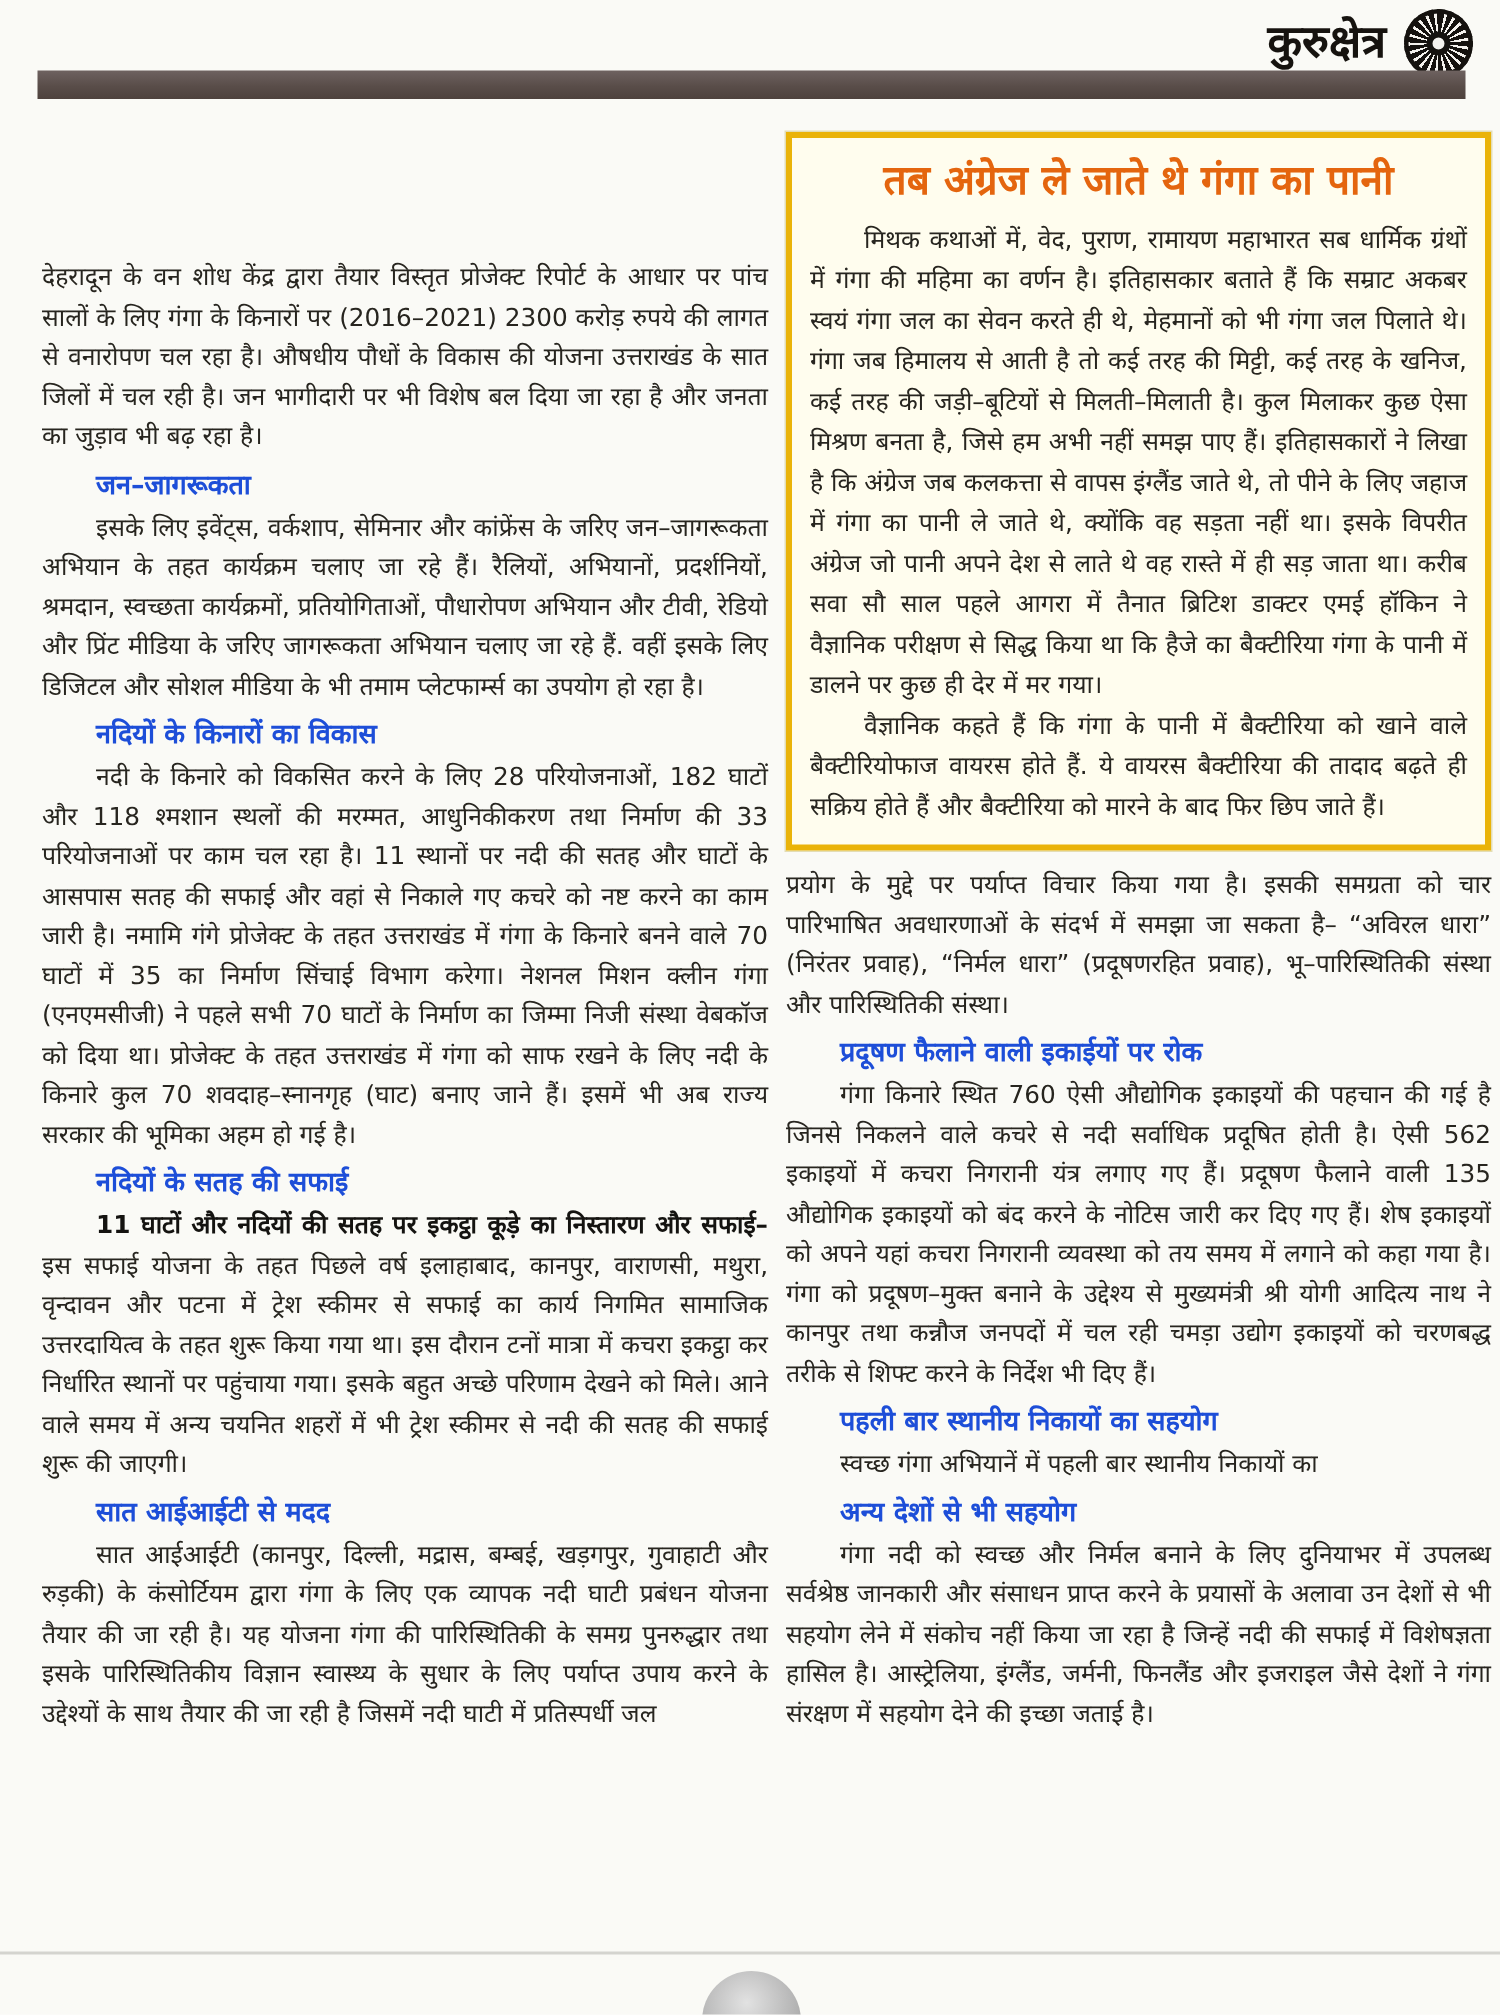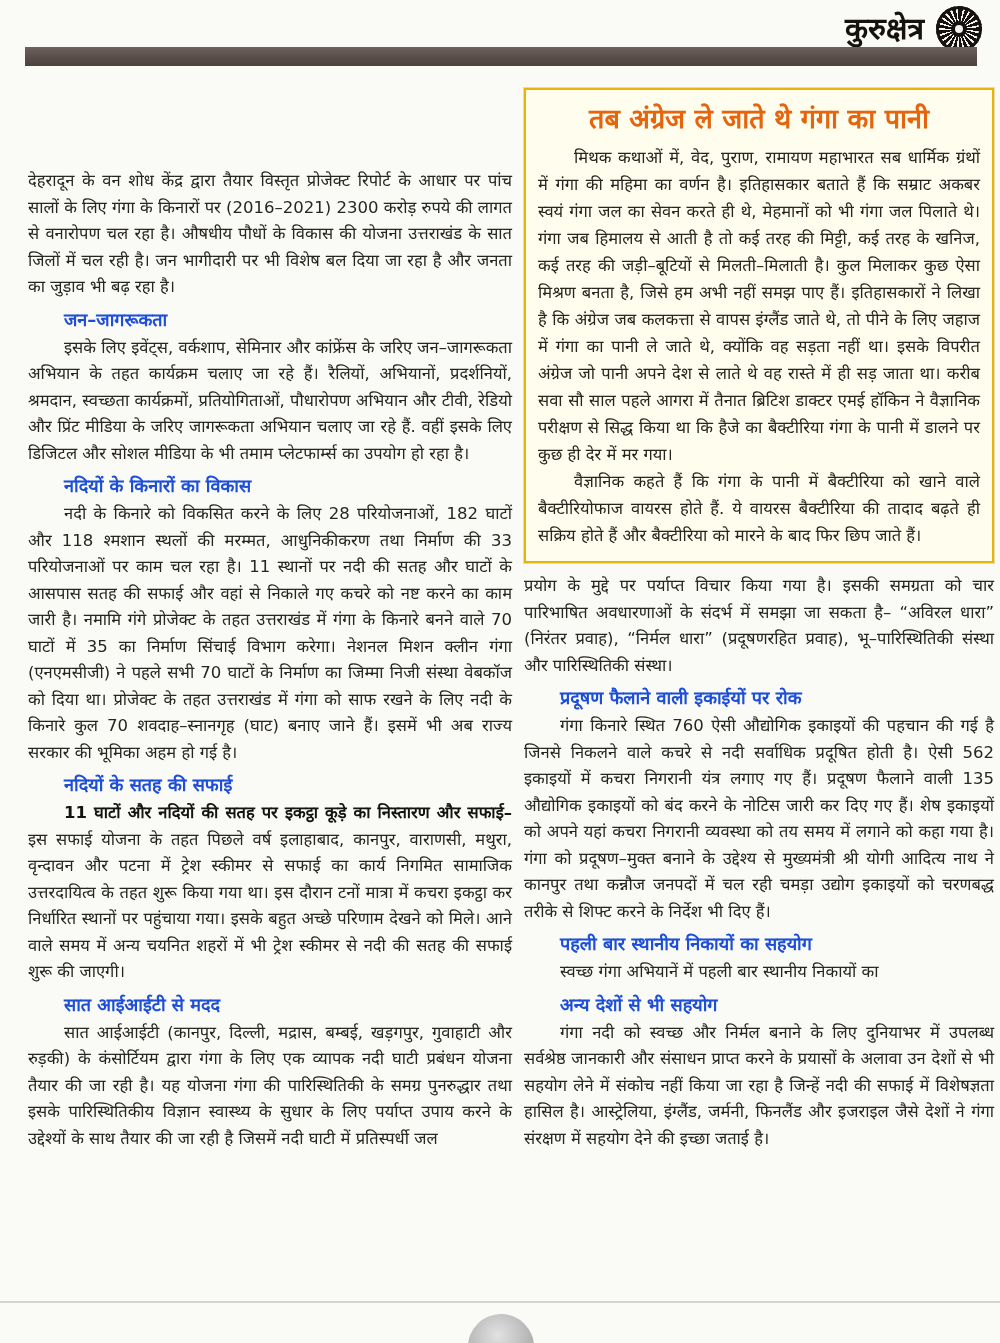--- a/index.html
+++ b/index.html
@@ -29,21 +29,21 @@
   .col-right{width:470px;}
   p.para{margin:0;text-indent:36px;}
   p.para.no-indent{text-indent:0;}
   .green-heading{
     color:#1d4ed8;font-size:18px;line-height:27px;font-weight:bold;
     margin:5px 0 2px;padding-left:36px;
   }
   b.lead{font-weight:bold;color:#141310;}
   
   .box{
-    border:2px solid #eab308;background:#fffdee;
+    border:4px solid #eab308;background:#fffdee;
     box-shadow:0 0 0 1px #e3ddb4;
     padding:8px 12px 12px;margin-bottom:10px;
   }
   .box-title{
     color:#e4650e;font-weight:bold;font-size:27px;line-height:38px;
     text-align:center;margin:2px 0 6px;
   }
   .box p.para{line-height:27px;}
   
   .footer-rule{position:absolute;left:0;top:1301px;width:1000px;height:2px;background:#d4d4cf;}

